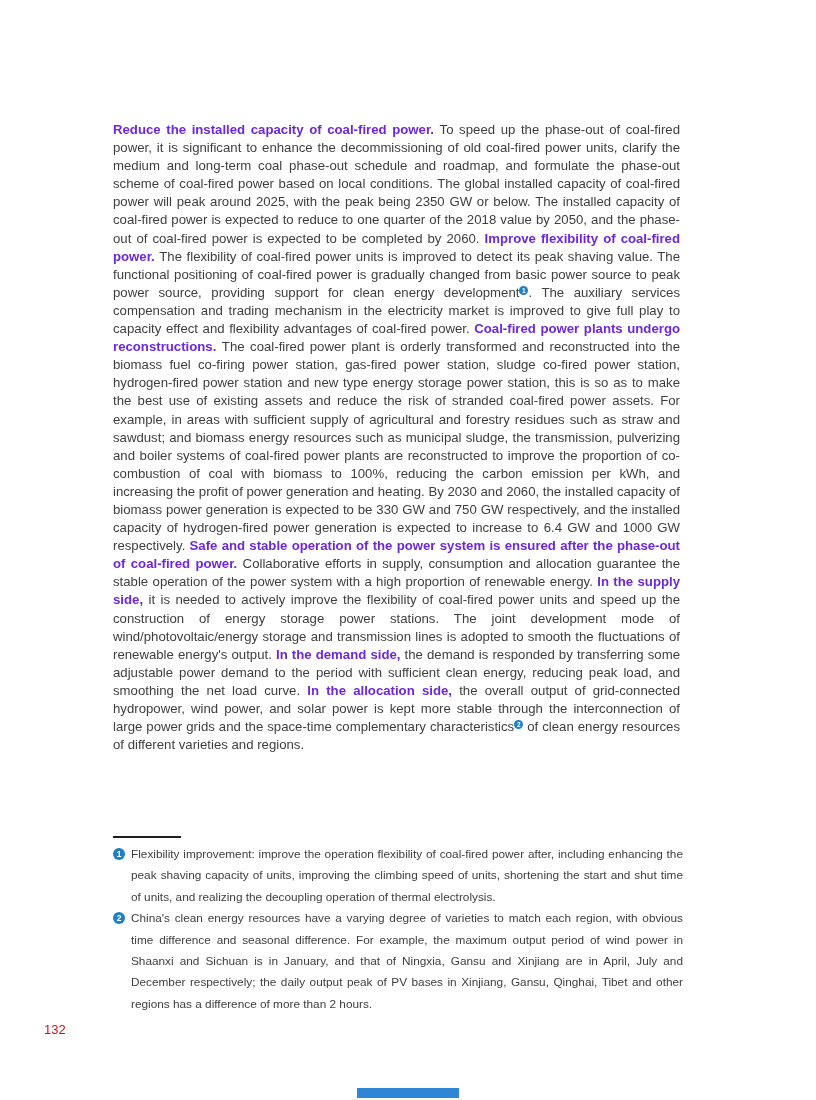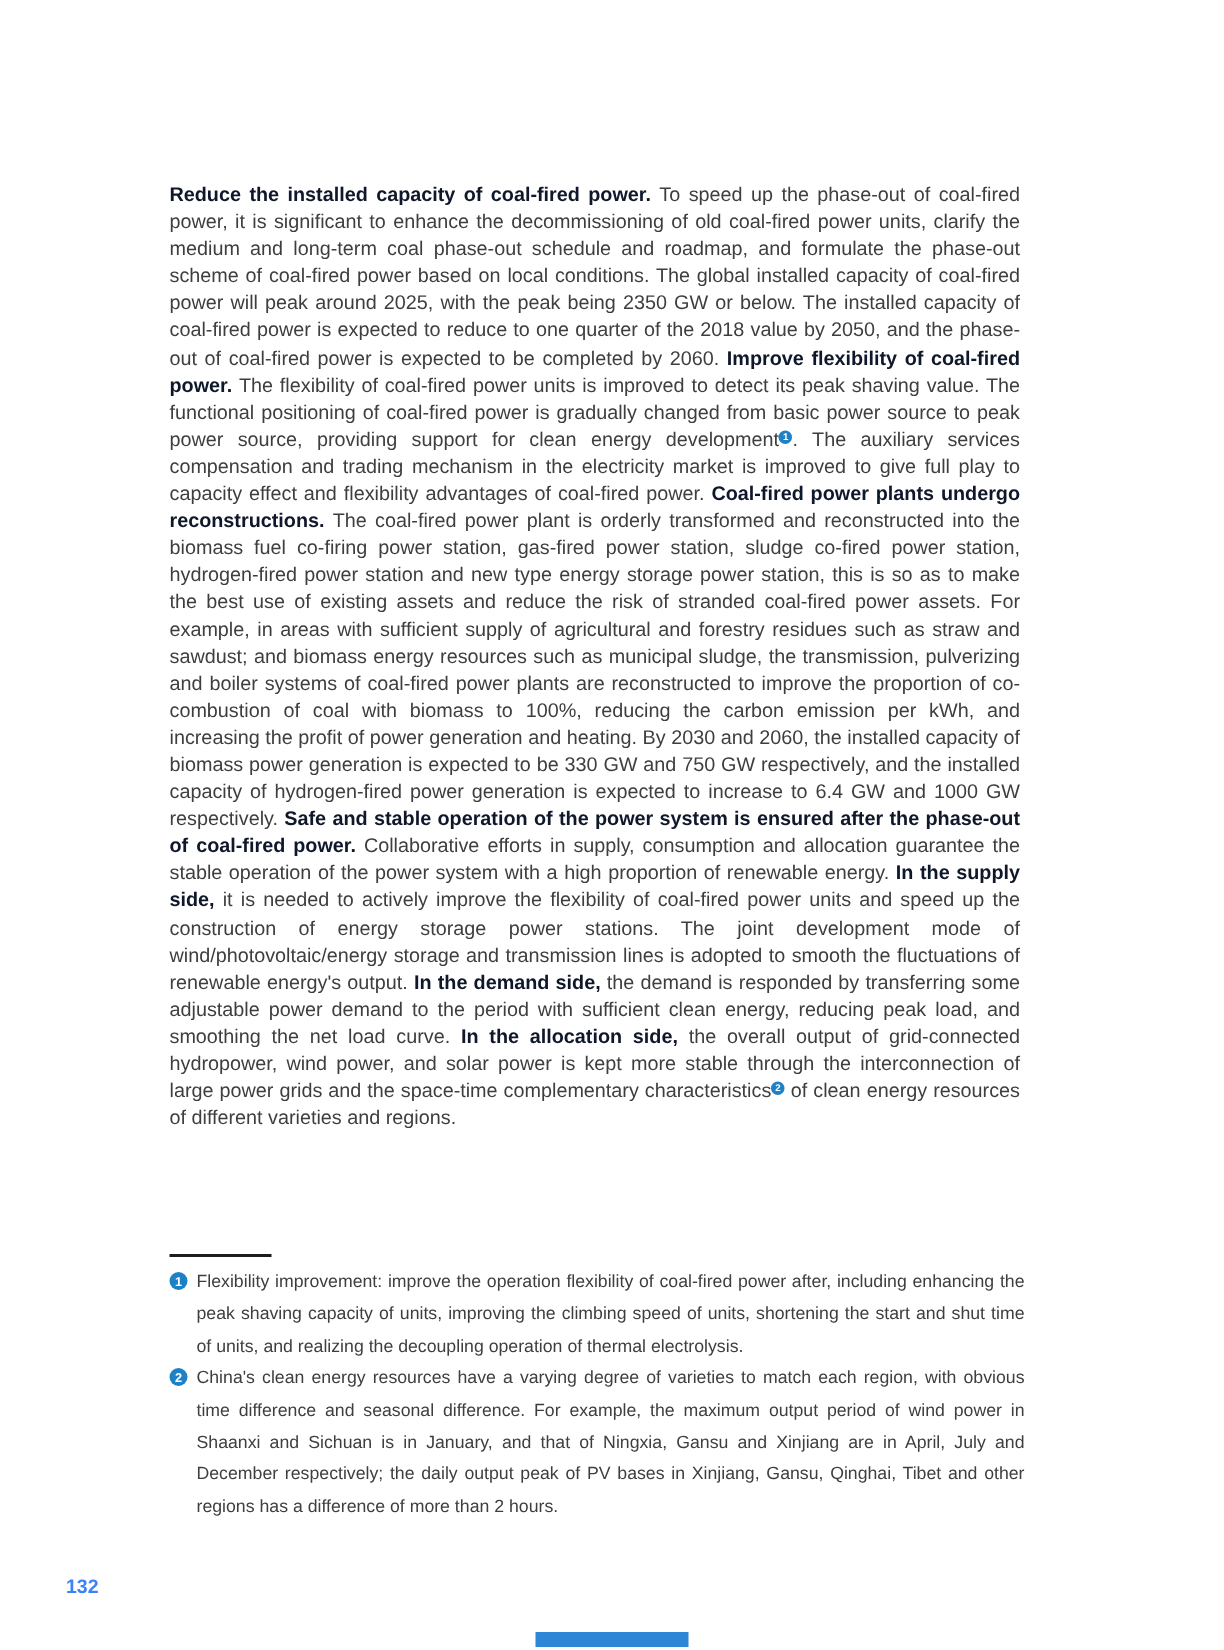--- a/index.html
+++ b/index.html
@@ -15,21 +15,21 @@
     position: absolute;
     left: 113px;
     top: 121px;
     width: 567px;
     margin: 0;
     font-size: 13.2px;
     line-height: 18.1px;
     text-align: justify;
     color: #3e3e3e;
   }
-  .bold { font-weight: bold; color: #0f172a; }
+  .bold { font-weight: bold; color: #6d28d9; }
   .fn-ref {
     display: inline-block;
     width: 9px;
     height: 9px;
     border-radius: 50%;
     background: #1e81c5;
     color: #ffffff;
     font-size: 6.5px;
     font-weight: bold;
     line-height: 9.5px;
@@ -64,24 +64,23 @@
     font-size: 8.5px;
     font-weight: bold;
     line-height: 12.5px;
     text-align: center;
     margin-top: 4px;
   }
   .fn-text { flex: 1 1 auto; }
   .page-number {
     position: absolute;
     left: 44px;
-    top: 1050px;
+    top: 1022px;
     font-size: 13px;
-    color: #3b82f6;
-    font-weight: bold;
+    color: #b91c1c;
   }
   .footer-bar {
     position: absolute;
     left: 357px;
     top: 1088px;
     width: 102px;
     height: 10px;
     background: #2e86d6;
   }
 </style>

